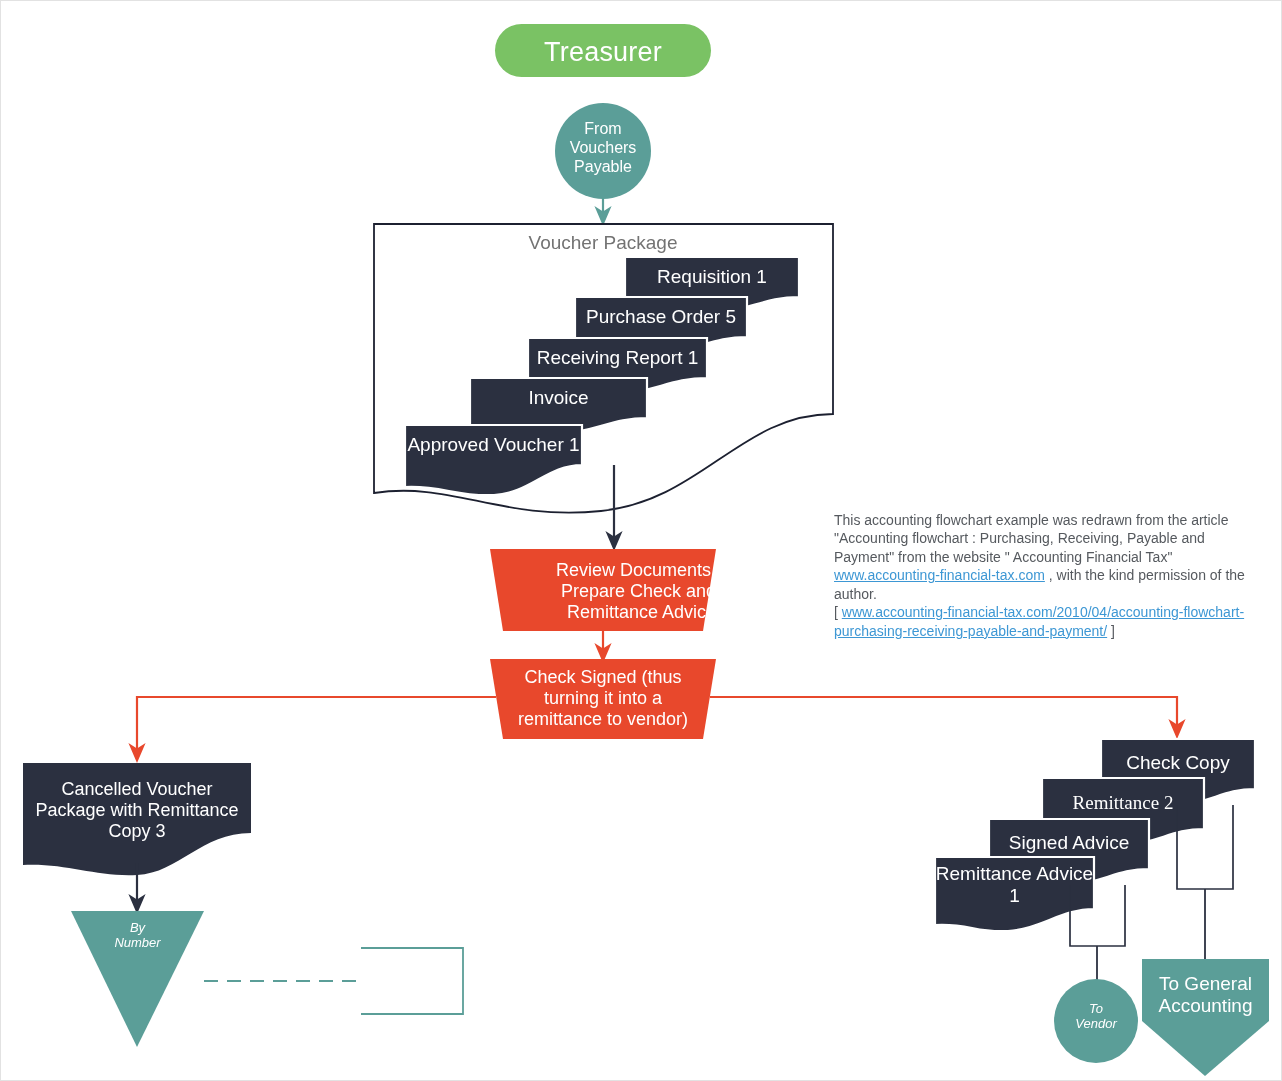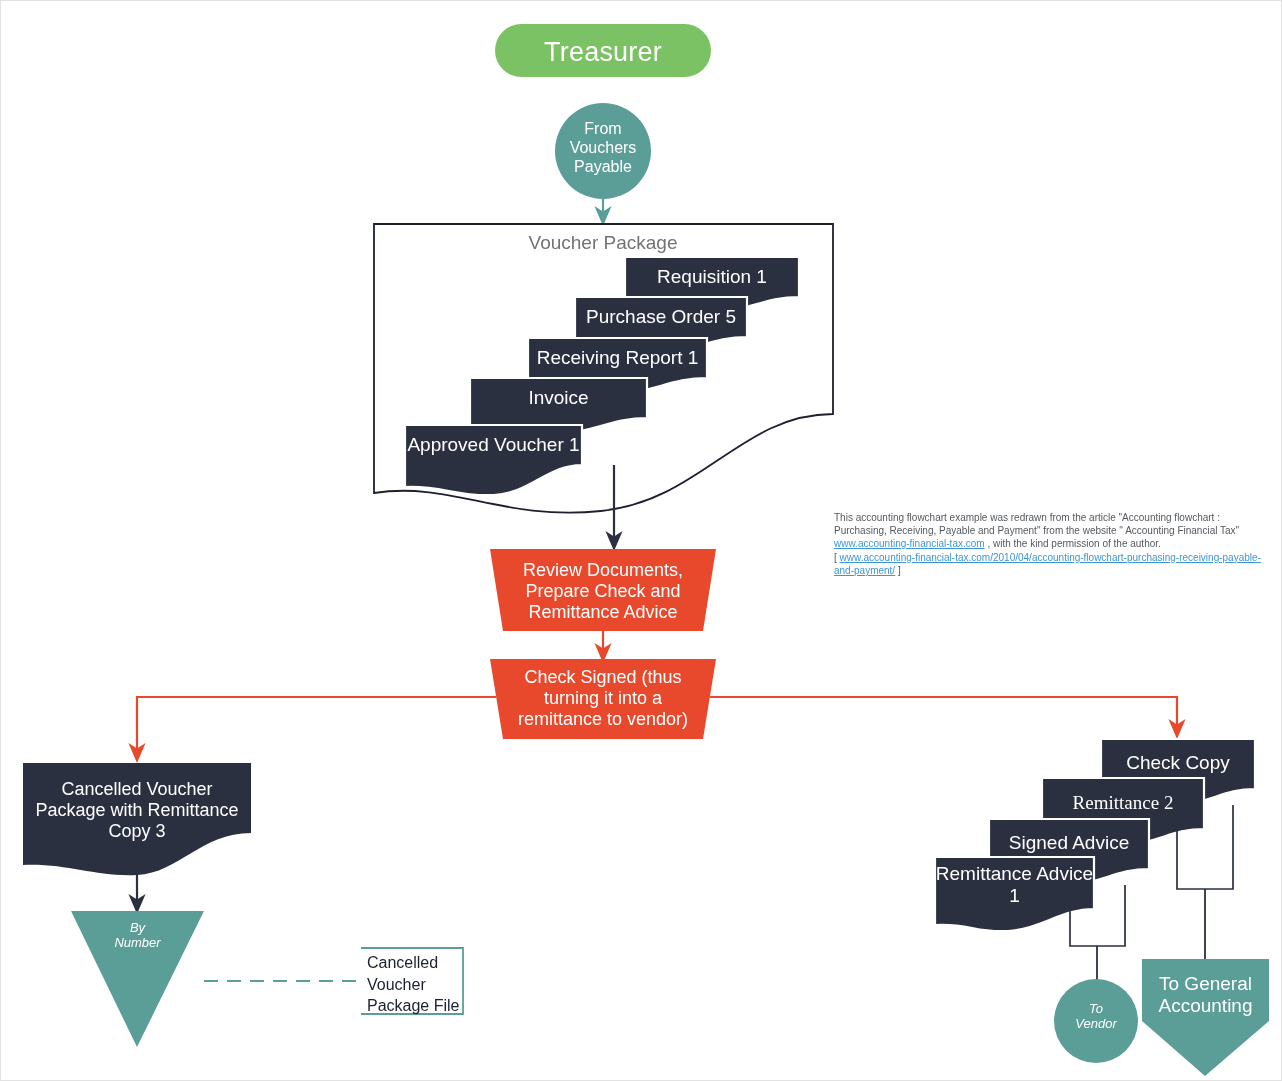--- a/index.html
+++ b/index.html
@@ -68,21 +68,21 @@
     color: #1c2030;
     line-height: 1.35;
     text-align: left;
     white-space: pre-line;
   }
   #attribution {
     position: absolute;
     left: 833px;
     top: 510px;
     width: 432px;
-    font-size: 10px;
+    font-size: 14px;
     line-height: 1.32;
     color: #55595e;
     text-align: left;
   }
   #attribution a {
     color: #3d97d4;
     text-decoration: underline;
     word-break: break-word;
   }
 </style>
@@ -195,38 +195,35 @@
   <div class="lbl doc-label" style="left:624px; top:265px; width:174px;">Requisition 1</div>
 
   <div class="lbl doc-label" style="left:574px; top:305px; width:172px;">Purchase Order 5</div>
 
   <div class="lbl doc-label" style="left:527px; top:346px; width:179px;">Receiving Report 1</div>
 
   <div class="lbl doc-label" style="left:469px; top:386px; width:177px;">Invoice</div>
 
   <div class="lbl doc-label" style="left:404px; top:433px; width:177px;">Approved Voucher 1</div>
 
-  <div class="lbl proc-label" style="left:489px; top:559px; width:226px;">Review Documents,
+  <div class="lbl proc-label" style="left:489px; top:559px; width:226px;text-align:right;">Review Documents,
 Prepare Check and
 Remittance Advice</div>
 
   <div class="lbl proc-label" style="left:489px; top:666px; width:226px;">Check Signed (thus
 turning it into a
 remittance to vendor)</div>
 
   <div class="lbl proc-label" style="left:22px; top:778px; width:228px;">Cancelled Voucher
 Package with Remittance
 Copy 3</div>
 
   <div class="lbl tri-label" style="left:70px; top:919px; width:133px;">By
 Number</div>
 
-  <div class="file-note" style="left:366px; top:951px; width:100px;">Cancelled
-Voucher
-Package File</div>
 
   <div class="lbl doc-label" style="left:1100px; top:751px; width:154px;">Check Copy</div>
 
   <div class="lbl doc-label" style="left:1041px; top:791px; width:162px;font-family:Liberation Serif, serif;">Remittance 2</div>
 
   <div class="lbl doc-label" style="left:988px; top:831px; width:160px;">Signed Advice</div>
 
   <div class="lbl doc-label" style="left:934px; top:862px; width:159px;">Remittance Advice
 1</div>
 

